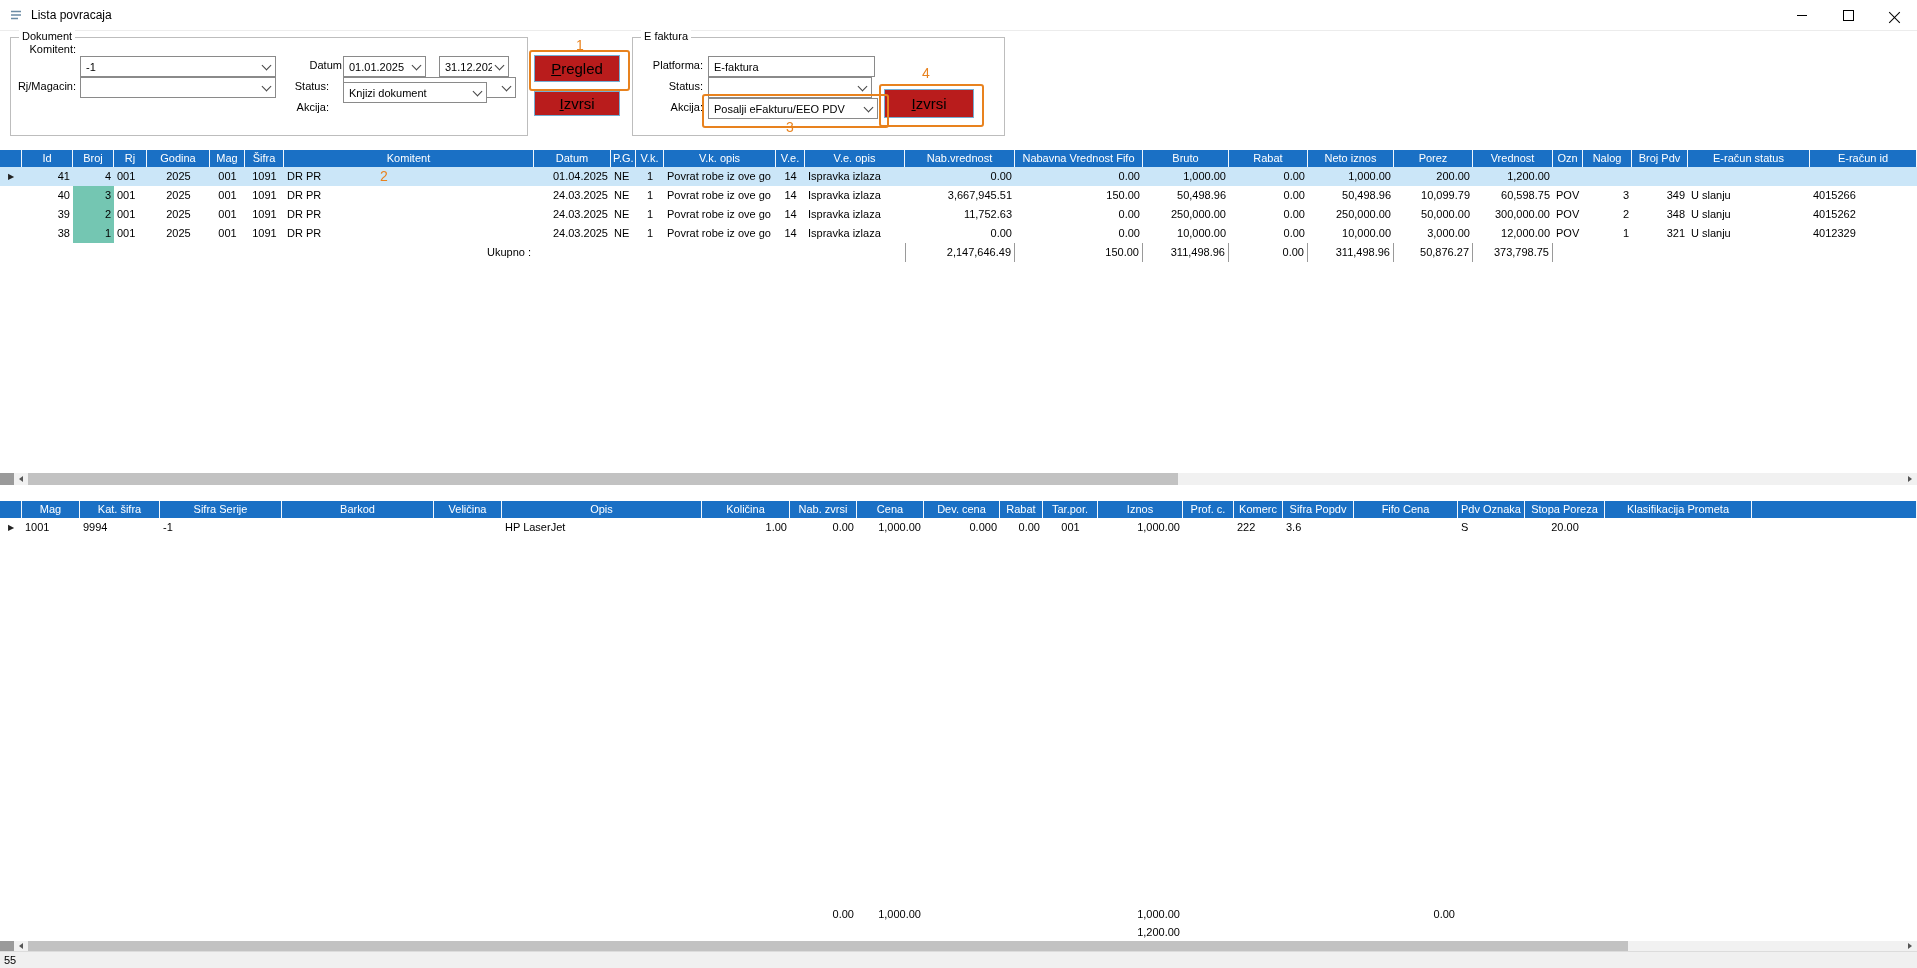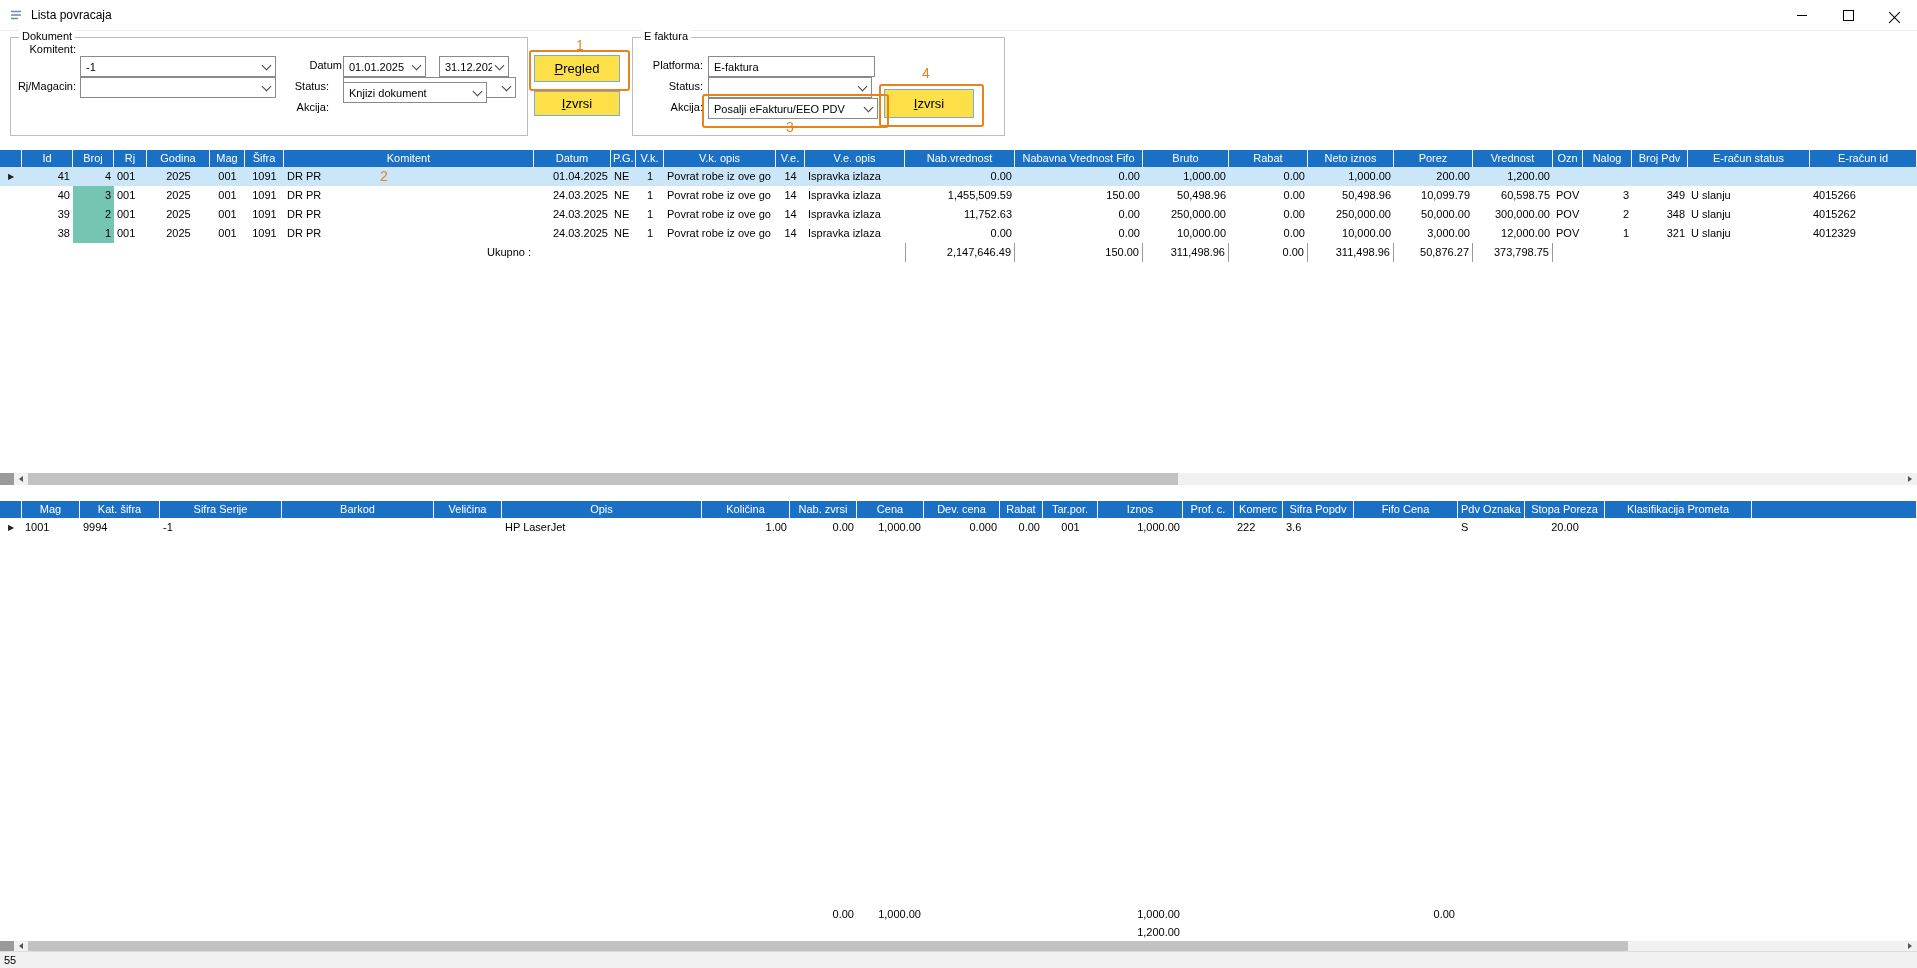--- a/index.html
+++ b/index.html
@@ -22,22 +22,22 @@
 
   
   .grp{position:absolute;border:1px solid #bdbdbd;background:#fff;}
   .grp-label{position:absolute;top:-8px;left:8px;background:#fff;padding:0 3px;font-size:11px;}
   .flabel{position:absolute;text-align:right;white-space:nowrap;font-size:11px;}
   .combo,.tbox{position:absolute;height:21px;box-sizing:border-box;border:1px solid #8a8a8a;background:#fff;
         display:flex;align-items:center;justify-content:space-between;padding:0 5px;overflow:hidden;}
   .cval{white-space:nowrap;overflow:hidden;}
   .chev{width:6px;height:6px;border-right:1.4px solid #444;border-bottom:1.4px solid #444;
         transform:rotate(45deg);margin-top:-3px;flex-shrink:0;margin-left:4px;}
-  .abtn{position:absolute;background:#fde047;border:1px solid #74aed2;box-sizing:border-box;
-        display:flex;align-items:center;justify-content:center;font-size:13px;cursor:default;}
+  .abtn{position:absolute;background:#b91c1c;border:1px solid #74aed2;box-sizing:border-box;
+        display:flex;align-items:center;justify-content:center;font-size:15px;cursor:default;}
   .u{text-decoration:underline;}
 
   
   .ann-box{position:absolute;border:2px solid #e8821e;border-radius:3px;pointer-events:none;z-index:50;}
   .ann-num{position:absolute;color:#e8821e;font-size:14px;z-index:50;pointer-events:none;}
 
   
   .grid{position:absolute;left:0;width:1917px;background:#fff;}
   .ghead{display:flex;height:17px;line-height:17px;background:#1a70c5;color:#fff;width:1917px;}
   .hc{box-sizing:border-box;padding:0 2px;text-align:center;white-space:nowrap;overflow:hidden;
@@ -242,21 +242,21 @@
     <span class="c mc3 ac">2025</span>
     <span class="c mc4 ac">001</span>
     <span class="c mc5 ac">1091</span>
     <span class="c mc6">DR PR</span>
     <span class="c mc7 ar">24.03.2025</span>
     <span class="c mc8">NE</span>
     <span class="c mc9 ac">1</span>
     <span class="c mc10">Povrat robe iz ove go</span>
     <span class="c mc11 ac">14</span>
     <span class="c mc12">Ispravka izlaza</span>
-    <span class="c mc13 ar">1,455,509.59</span>
+    <span class="c mc13 ar">3,667,945.51</span>
     <span class="c mc14 ar">150.00</span>
     <span class="c mc15 ar">50,498.96</span>
     <span class="c mc16 ar">0.00</span>
     <span class="c mc17 ar">50,498.96</span>
     <span class="c mc18 ar">10,099.79</span>
     <span class="c mc19 ar">60,598.75</span>
     <span class="c mc20">POV</span>
     <span class="c mc21 ar">3</span>
     <span class="c mc22 ar">349</span>
     <span class="c mc23">U slanju</span>

